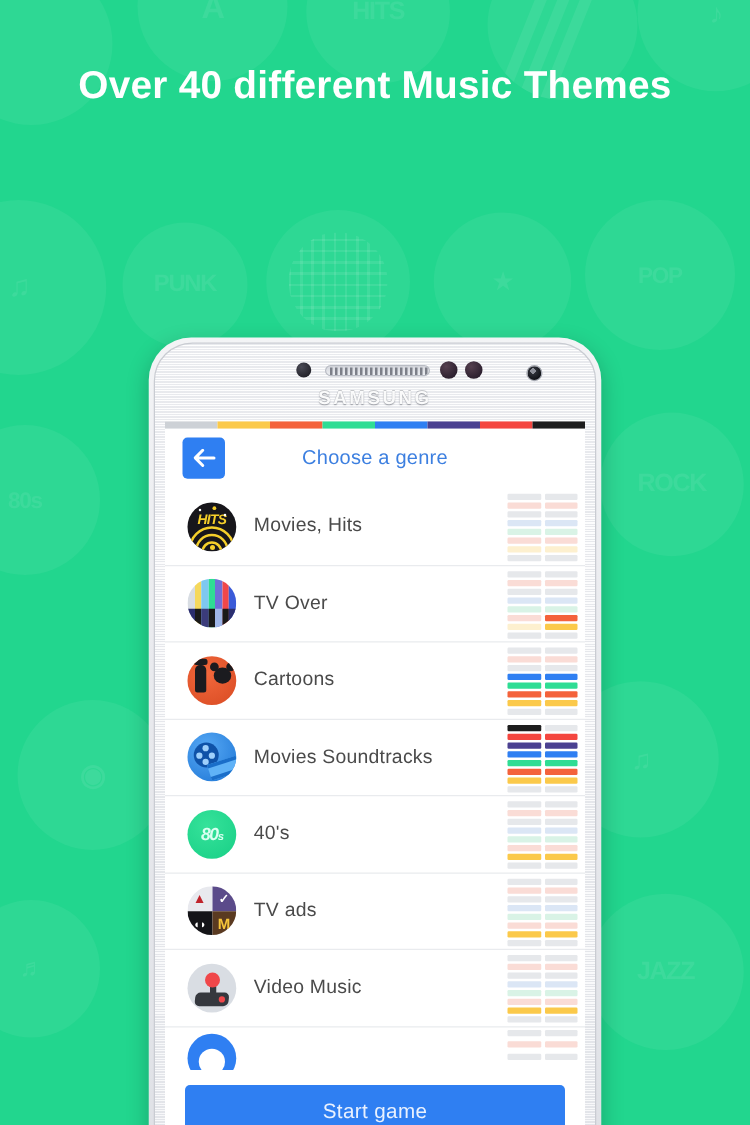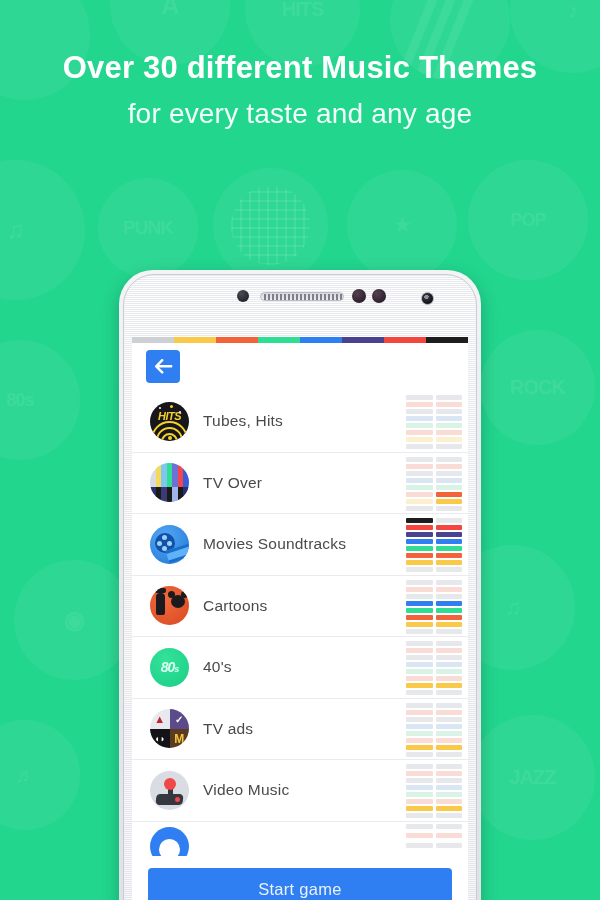--- a/index.html
+++ b/index.html
@@ -274,22 +274,21 @@
     <div class="wm" style="left:450px;top:545px;width:125px;height:125px;font-size:22px;">♫</div>
     <div class="wm" style="left:470px;top:715px;width:125px;height:125px;font-size:20px;">
         <span>JAZZ</span>
       </div>
     <div class="wm" style="left:480px;top:330px;width:115px;height:115px;font-size:20px;">
         <span>ROCK</span>
       </div>
   </div>
 
   <div class="headline">
-    <div class="l1">Over 30 different Music Themes</div>
-    <div class="l2">for every taste and any age</div>
+    <div class="l1">Over 40 different Music Themes</div>
   </div>
 
   <div class="phone">
     <div class="phone-inner">
 
       <div class="hw-top">
         <span class="sensor-dot"></span>
         <span class="speaker">
           <i style="left:3px"></i>
             <i style="left:7px"></i>
@@ -308,20 +307,21 @@
             <i style="left:59px"></i>
             <i style="left:63px"></i>
           <i style="left:67px"></i>
             <i style="left:71px"></i>
             <i style="left:75px"></i>
             <i style="left:79px"></i>
         </span>
         <span class="sens2"></span>
         <span class="sens3"></span>
         <span class="cam"></span>
+        <div class="brand">SAMSUNG</div>
       </div>
 
       <div class="screen">
 
         <div class="stripe">
           <span style="background:#cdd1d6"></span>
           <span style="background:#fbc94a"></span>
           <span style="background:#f4623b"></span>
           <span style="background:#2fdd94"></span>
           <span style="background:#2f7ff2"></span>
@@ -329,36 +329,37 @@
           <span style="background:#f4463f"></span>
           <span style="background:#1d1d1d"></span>
         </div>
 
         <div class="appbar">
           <div class="back-btn">
             <svg width="19" height="15" viewBox="0 0 19 15">
               <path d="M8.2 1.2 L2.2 7.3 L8.2 13.4 M2.6 7.3 H17.2" stroke="#ffffff" stroke-width="2.4" fill="none" stroke-linecap="round" stroke-linejoin="round"></path>
             </svg>
           </div>
+          <div class="appbar-title">Choose a genre</div>
         </div>
 
         <div class="list">
 
           <div class="row">
             <div class="avatar av-hits">
               <span class="txt">HITS</span>
               <span class="arc" style="left:11px;bottom:-9px;width:17px;height:17px;"></span>
               <span class="arc" style="left:6px;bottom:-13px;width:27px;height:27px;"></span>
               <span class="arc" style="left:1px;bottom:-17px;width:37px;height:37px;"></span>
               <span style="position:absolute;left:18px;bottom:1px;width:4px;height:4px;border-radius:50%;background:#f5cf2a"></span>
               <span style="position:absolute;left:9px;top:5px;width:2px;height:2px;border-radius:50%;background:#fff"></span>
               <span style="position:absolute;left:29px;top:9px;width:2px;height:2px;border-radius:50%;background:#fff"></span>
               <span style="position:absolute;left:20px;top:3px;width:3px;height:3px;border-radius:50%;background:#f5cf2a"></span>
             </div>
-            <div class="row-label">Tubes, Hits</div>
+            <div class="row-label">Movies, Hits</div>
             <div class="bars">
               <div class="barcol">
                   <b style="background:#e6e8eb"></b>
                   <b style="background:#fadcd6"></b>
                   <b style="background:#e6e8eb"></b>
                   <b style="background:#dbe6f5"></b>
                   <b style="background:#d9f3e6"></b>
                   <b style="background:#fadcd6"></b>
                   <b style="background:#fdf0cf"></b>
                   <b style="background:#e6e8eb"></b>
@@ -414,20 +415,50 @@
                   <b style="background:#dbe6f5"></b>
                   <b style="background:#d9f3e6"></b>
                   <b style="background:#f4623b"></b>
                   <b style="background:#fbc94a"></b>
                   <b style="background:#e6e8eb"></b>
                 </div>
             </div>
           </div>
 
           <div class="row">
+            <div class="avatar av-cart">
+              <span class="b"></span>
+                <span class="m"></span>
+            </div>
+            <div class="row-label">Cartoons</div>
+            <div class="bars">
+              <div class="barcol">
+                  <b style="background:#e6e8eb"></b>
+                  <b style="background:#fadcd6"></b>
+                  <b style="background:#e6e8eb"></b>
+                  <b style="background:#2f7ff2"></b>
+                  <b style="background:#2fdd94"></b>
+                  <b style="background:#f4623b"></b>
+                  <b style="background:#fbc94a"></b>
+                  <b style="background:#e6e8eb"></b>
+                </div>
+              <div class="barcol">
+                  <b style="background:#e6e8eb"></b>
+                  <b style="background:#fadcd6"></b>
+                  <b style="background:#e6e8eb"></b>
+                  <b style="background:#2f7ff2"></b>
+                  <b style="background:#2fdd94"></b>
+                  <b style="background:#f4623b"></b>
+                  <b style="background:#fbc94a"></b>
+                  <b style="background:#e6e8eb"></b>
+                </div>
+            </div>
+          </div>
+
+          <div class="row">
             <div class="avatar av-mov">
               <span class="reel">
                 <i style="left:7px;top:2px"></i>
                   <i style="left:2px;top:8px"></i>
                 <i style="left:12px;top:8px"></i>
                   <i style="left:7px;top:13px"></i>
               </span>
               <span class="strip"></span>
             </div>
             <div class="row-label">Movies Soundtracks</div>
@@ -449,50 +480,20 @@
                   <b style="background:#2f7ff2"></b>
                   <b style="background:#2fdd94"></b>
                   <b style="background:#f4623b"></b>
                   <b style="background:#fbc94a"></b>
                   <b style="background:#e6e8eb"></b>
                 </div>
             </div>
           </div>
 
           <div class="row">
-            <div class="avatar av-cart">
-              <span class="b"></span>
-                <span class="m"></span>
-            </div>
-            <div class="row-label">Cartoons</div>
-            <div class="bars">
-              <div class="barcol">
-                  <b style="background:#e6e8eb"></b>
-                  <b style="background:#fadcd6"></b>
-                  <b style="background:#e6e8eb"></b>
-                  <b style="background:#2f7ff2"></b>
-                  <b style="background:#2fdd94"></b>
-                  <b style="background:#f4623b"></b>
-                  <b style="background:#fbc94a"></b>
-                  <b style="background:#e6e8eb"></b>
-                </div>
-              <div class="barcol">
-                  <b style="background:#e6e8eb"></b>
-                  <b style="background:#fadcd6"></b>
-                  <b style="background:#e6e8eb"></b>
-                  <b style="background:#2f7ff2"></b>
-                  <b style="background:#2fdd94"></b>
-                  <b style="background:#f4623b"></b>
-                  <b style="background:#fbc94a"></b>
-                  <b style="background:#e6e8eb"></b>
-                </div>
-            </div>
-          </div>
-
-          <div class="row">
             <div class="avatar av-80">
               <span class="txt">80<span style="font-size:9px">s</span></span>
             </div>
             <div class="row-label">40's</div>
             <div class="bars">
               <div class="barcol">
                   <b style="background:#e6e8eb"></b>
                   <b style="background:#fadcd6"></b>
                   <b style="background:#e6e8eb"></b>
                   <b style="background:#dbe6f5"></b>

